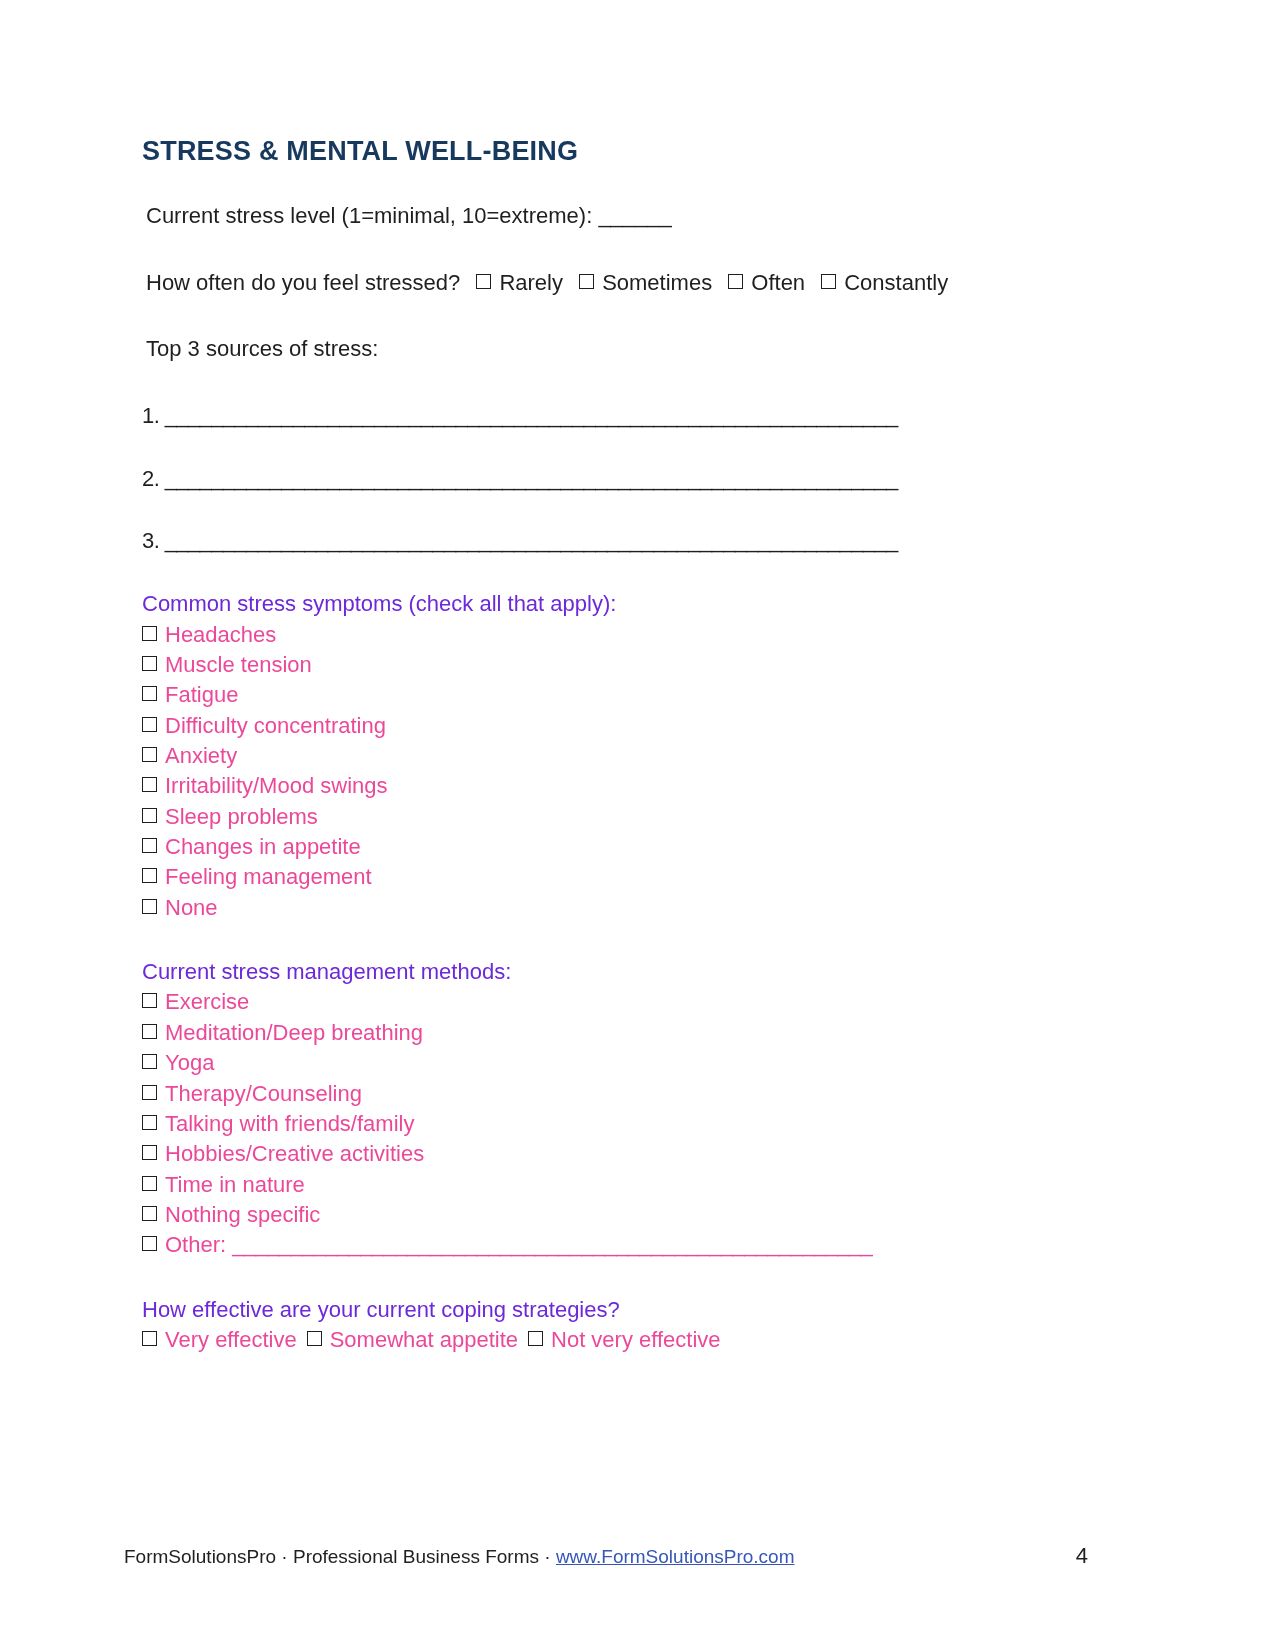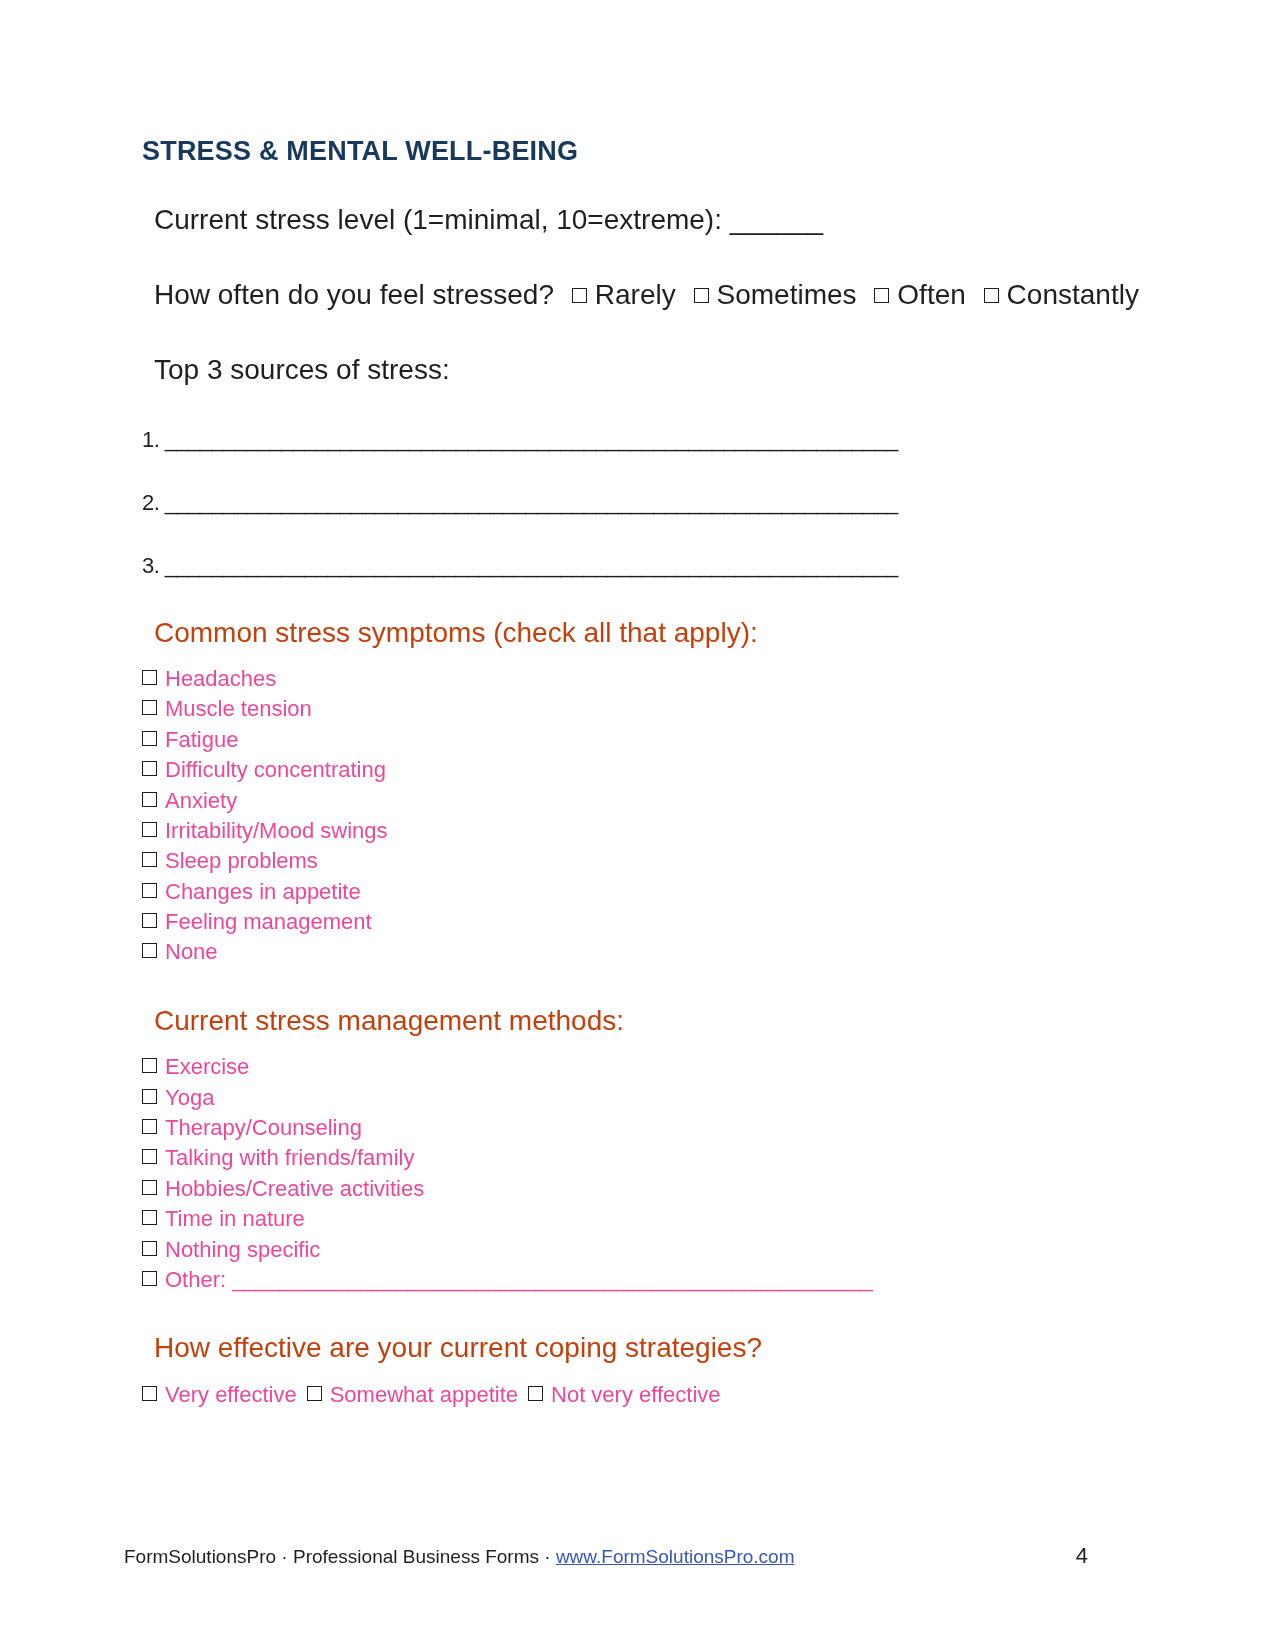--- a/index.html
+++ b/index.html
@@ -35,45 +35,45 @@
     font-size: 27px;
     font-weight: bold;
     letter-spacing: 0.2px;
     color: #17395e;
     margin: 0 0 34px 0;
     line-height: 1.15;
     font-family: "Liberation Sans", sans-serif;
   }
 
   .q-line {
-    font-size: 28px;
+    font-size: 22px;
     line-height: 1.35;
     color: #1f1f1f;
-    margin: 0 0 37px 12px;
+    margin: 0 0 37px 4px;
     white-space: nowrap;
   }
 
   .blank-line {
     font-size: 22px;
     line-height: 1.35;
     color: #1f1f1f;
     margin: 0 0 33px 0;
     white-space: nowrap;
     letter-spacing: -0.6px;
   }
 
   .group {
     margin: 0 0 34px 0;
   }
 
   .group-heading {
-    font-size: 28px;
+    font-size: 22px;
     line-height: 1.38;
-    color: #c2410c;
-    margin: 12px;
+    color: #6d28d9;
+    margin: 0;
     white-space: nowrap;
   }
 
   .check-row {
     font-size: 22px;
     line-height: 1.38;
     color: #ec4899;
     margin: 0;
     white-space: nowrap;
     display: block;
@@ -164,20 +164,21 @@
       <div class="check-row"><span class="cbox"></span><span>Sleep problems</span></div>
       <div class="check-row"><span class="cbox"></span><span>Changes in appetite</span></div>
       <div class="check-row"><span class="cbox"></span><span>Feeling management</span></div>
       <div class="check-row"><span class="cbox"></span><span>None</span></div>
     </div>
 
     <div class="group">
       <p class="group-heading">Current stress management methods:</p>
 
       <div class="check-row"><span class="cbox"></span><span>Exercise</span></div>
+      <div class="check-row"><span class="cbox"></span><span>Meditation/Deep breathing</span></div>
       <div class="check-row"><span class="cbox"></span><span>Yoga</span></div>
       <div class="check-row"><span class="cbox"></span><span>Therapy/Counseling</span></div>
       <div class="check-row"><span class="cbox"></span><span>Talking with friends/family</span></div>
       <div class="check-row"><span class="cbox"></span><span>Hobbies/Creative activities</span></div>
       <div class="check-row"><span class="cbox"></span><span>Time in nature</span></div>
       <div class="check-row"><span class="cbox"></span><span>Nothing specific</span></div>
       <div class="check-row"><span class="cbox"></span><span>Other: </span><span class="rule-underscores">_______________________________________________________</span></div>
     </div>
 
     <div class="group">

